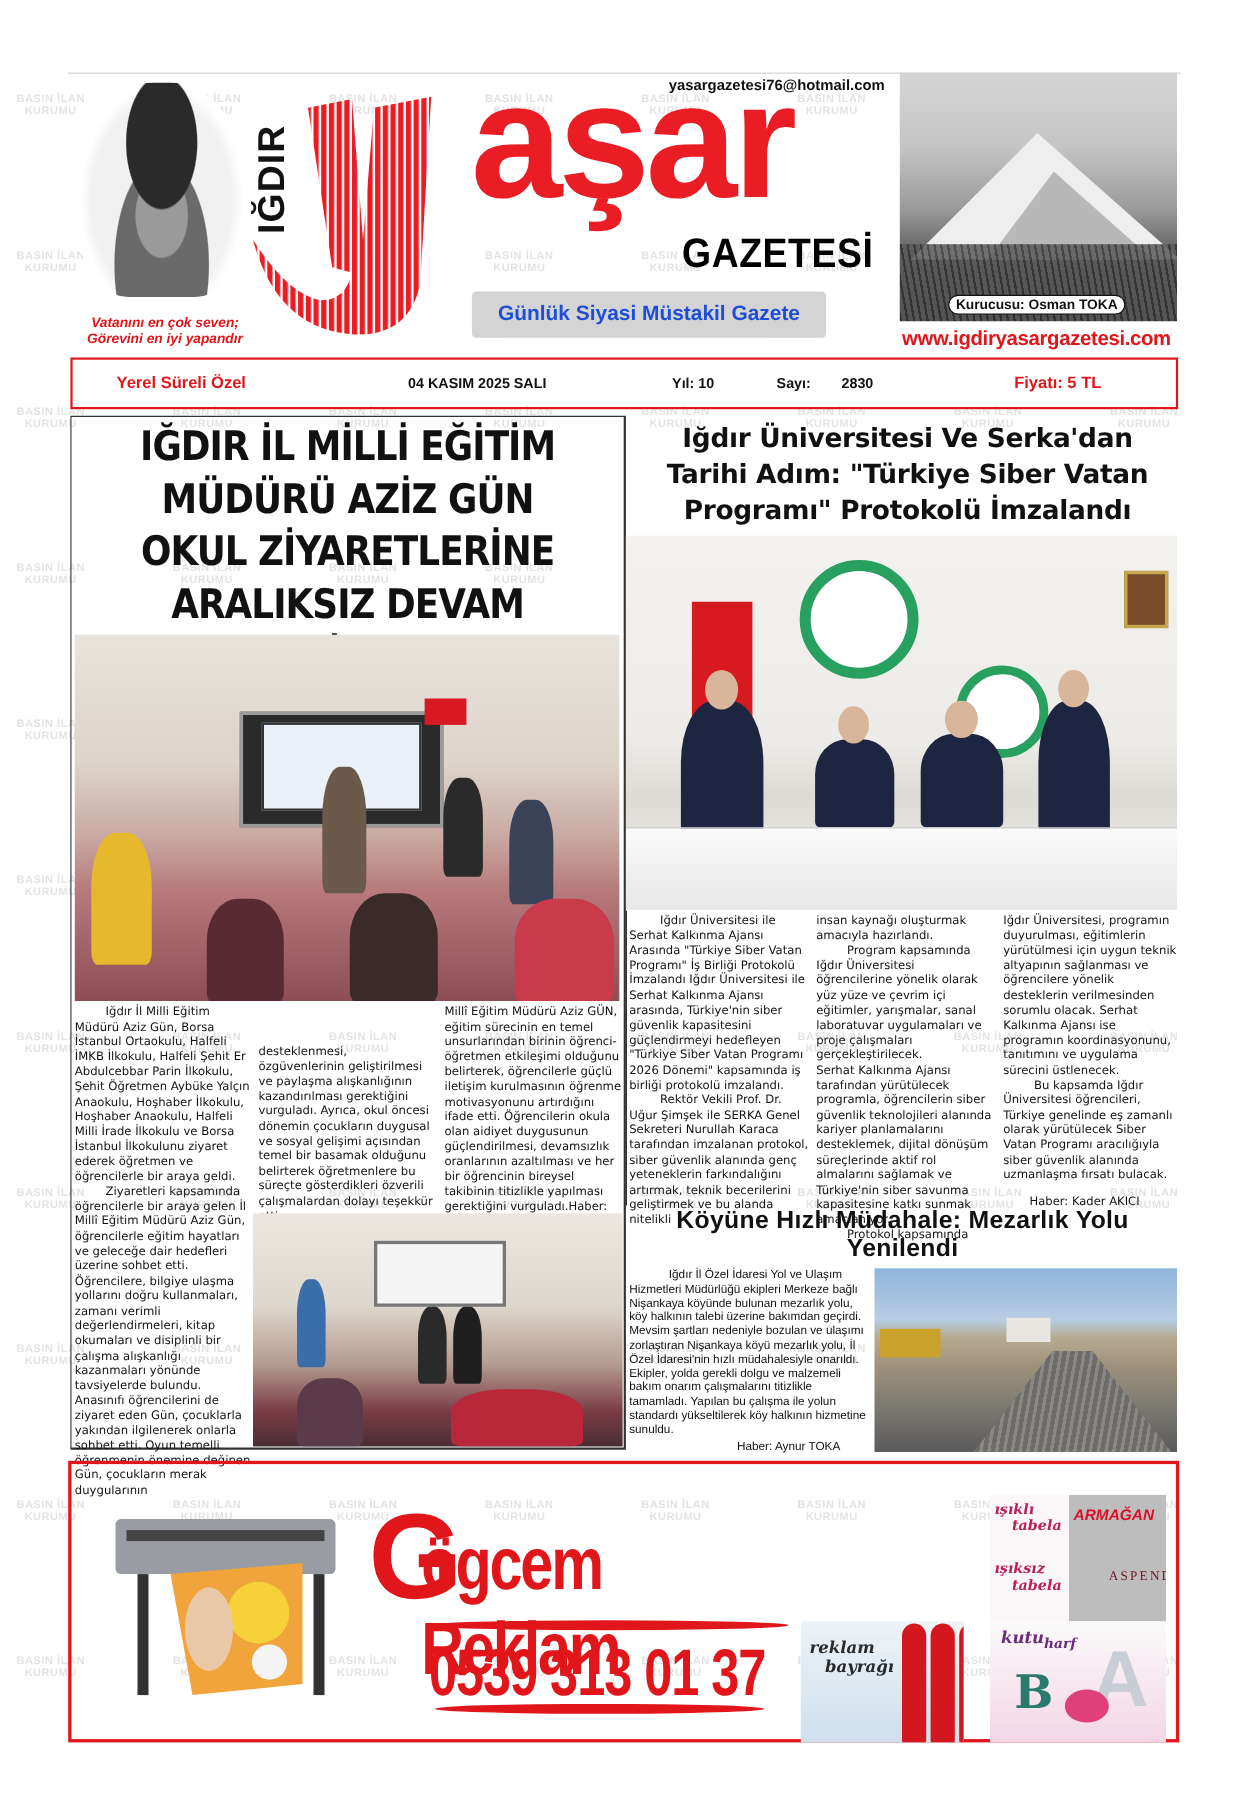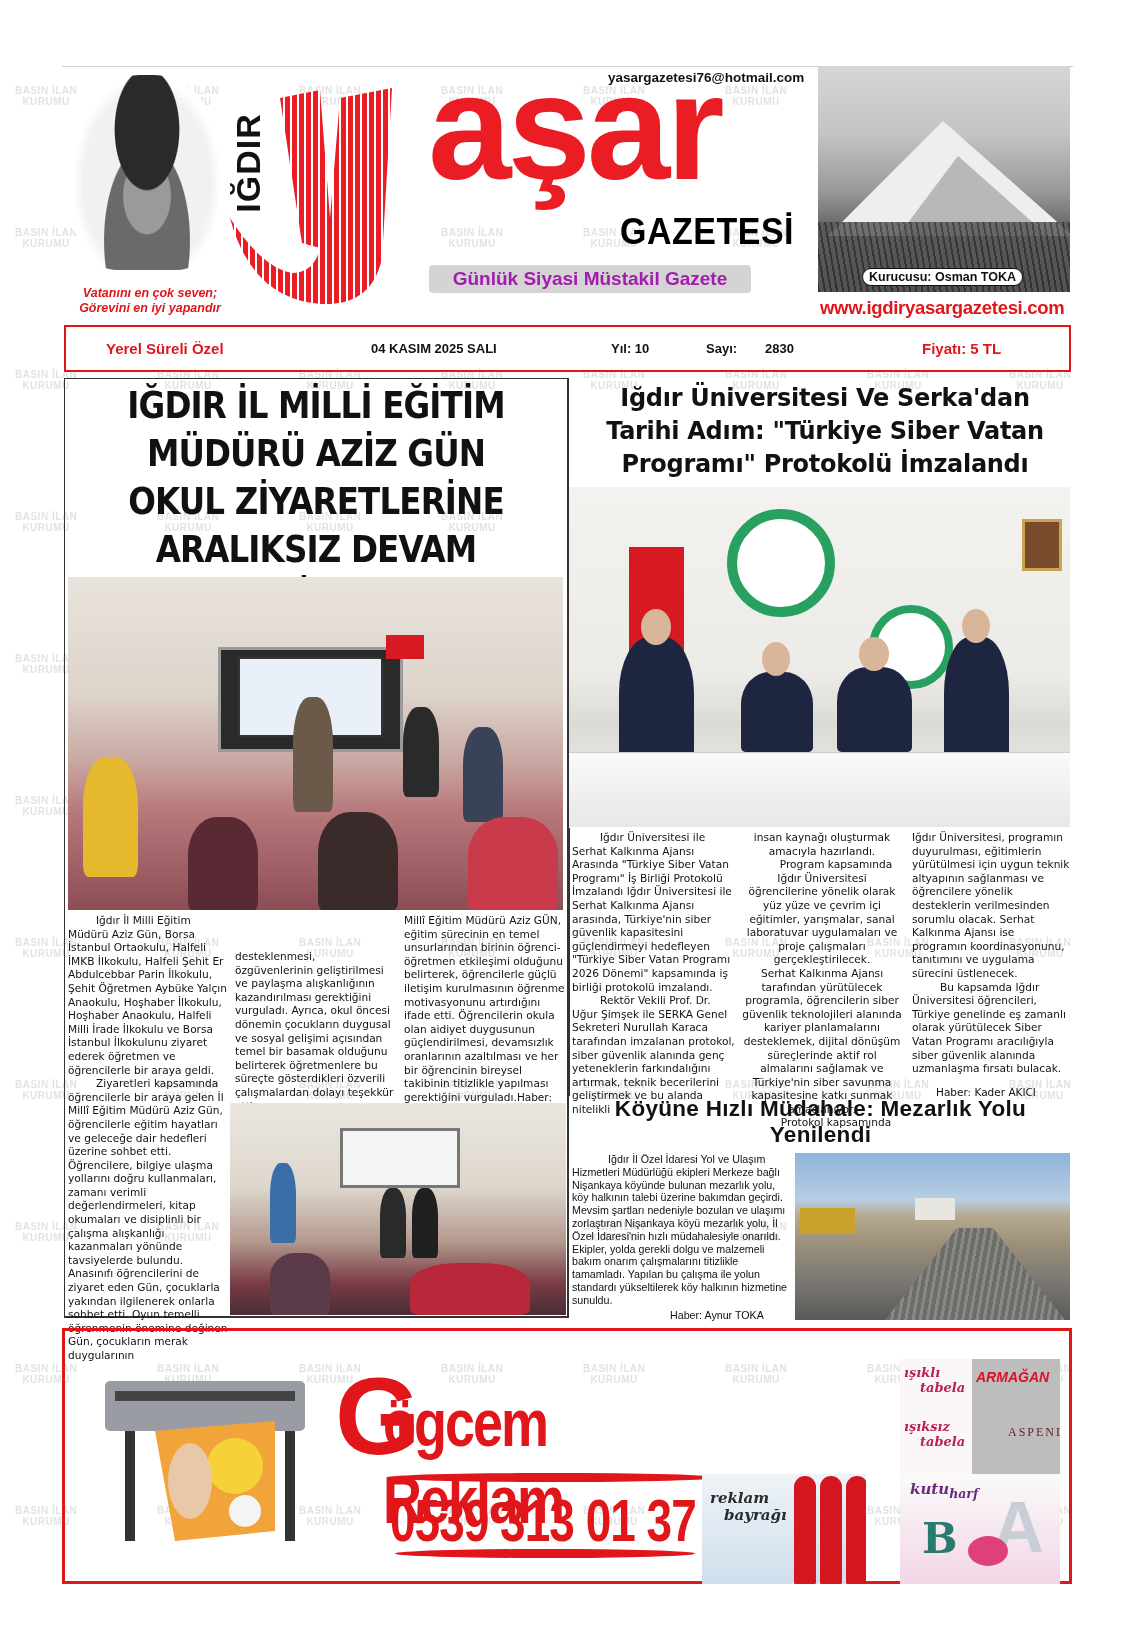--- a/index.html
+++ b/index.html
@@ -18,21 +18,21 @@
                 radial-gradient(ellipse at 50% 62%, #9a9a9a 0 22%, transparent 23%),
                 radial-gradient(ellipse at 50% 85%, #6a6a6a 0 40%, transparent 41%),
                 radial-gradient(ellipse at 50% 55%, #f1f1f1 0 60%, #ffffff 70%); }
   .motto { left: 70px; top: 286px; width: 160px; font-family: "Liberation Sans", sans-serif; font-style: italic; font-weight: bold; color: #e0161b; font-size: 12.5px; line-height: 15px; text-align: center; }
   .igdir-vert { left: 228px; top: 108px; width: 40px; height: 110px; }
   .igdir-vert span { position: absolute; left: 50%; top: 50%; transform: translate(-50%,-50%) rotate(-90deg); font-family: "Liberation Sans", sans-serif; font-weight: bold; font-size: 34px; color: #111; white-space: nowrap; letter-spacing: 1px; }
   .y-glyph { left: 222px; top: 68px; width: 230px; height: 240px; }
   .logo-asar { left: 428px; top: 52px; font-family: "Liberation Sans", sans-serif; font-weight: bold; color: #ea1c24; font-size: 150px; line-height: 150px; letter-spacing: -4px; }
   .email { left: 608px; top: 70px; font-family: "Liberation Sans", sans-serif; font-weight: bold; font-size: 13.5px; color: #111; }
   .gazetesi { left: 620px; top: 210px; font-family: "Liberation Sans", sans-serif; font-weight: bold; font-size: 34px; color: #000; letter-spacing: 0.5px; transform: scaleY(1.1); transform-origin: top left; }
-  .slogan { left: 429px; top: 265px; width: 322px; height: 28px; background: #d4d4d4; border-radius: 4px; color: #a21caf; font-family: "Liberation Sans", sans-serif; font-weight: bold; font-size: 19px; display: flex; align-items: center; justify-content: center; }
+  .slogan { left: 429px; top: 265px; width: 322px; height: 42px; background: #d4d4d4; border-radius: 4px; color: #1d4ed8; font-family: "Liberation Sans", sans-serif; font-weight: bold; font-size: 19px; display: flex; align-items: center; justify-content: center; }
   .mountain { left: 818px; top: 66px; width: 252px; height: 226px; overflow: hidden;
     background: linear-gradient(180deg, #d6d6d6 0%, #c4c4c4 30%, #9a9a9a 55%, #4a4a4a 80%, #2b2b2b 100%); }
   .mountain .peak { position: absolute; left: 10px; top: 55px; width: 0; height: 0; border-left: 115px solid transparent; border-right: 130px solid transparent; border-bottom: 115px solid #eeeeee; }
   .mountain .shade { position: absolute; left: 80px; top: 90px; width: 0; height: 0; border-left: 60px solid transparent; border-right: 90px solid transparent; border-bottom: 80px solid #b8b8b8; }
   .mountain .trees { position: absolute; left: 0; bottom: 0; width: 100%; height: 70px; background: repeating-linear-gradient(80deg, #333 0 2px, #5a5a5a 2px 6px); opacity: .85; }
   .founder { position: absolute; left: 44px; top: 202px; background: #fff; border: 1.5px solid #111; border-radius: 9px; padding: 1px 6px; font-family: "Liberation Sans", sans-serif; font-weight: bold; font-size: 12.5px; color: #111; }
   .website { left: 820px; top: 297px; font-family: "Liberation Sans", sans-serif; font-weight: bold; font-size: 18.5px; color: #e0161b; letter-spacing: -0.3px; }
 
   .info-bar { left: 64px; top: 325px; width: 1007px; height: 47px; border: 2.5px solid #e0161b; }
   .info-bar span { position: absolute; top: 14px; font-family: "Liberation Sans", sans-serif; font-weight: bold; font-size: 13px; color: #111; }
@@ -537,21 +537,21 @@
   <div class="head" style="left:393px; top:122px; width:28px; height:34px;"></div>
   <div class="table"></div>
 </div>
 
 <div class="abs right-divider" style="background:#333;"></div>
 
 <div class="abs col-text" style="left:572px; top:831px; width:163px;">
   <p><span class="indent"></span><span>Iğdır Üniversitesi ile Serhat Kalkınma Ajansı Arasında "Türkiye Siber Vatan Programı" İş Birliği Protokolü İmzalandı Iğdır Üniversitesi ile Serhat Kalkınma Ajansı arasında, Türkiye'nin siber güvenlik kapasitesini güçlendirmeyi hedefleyen "Türkiye Siber Vatan Programı 2026 Dönemi" kapsamında iş birliği protokolü imzalandı.</span></p>
   <p><span class="indent"></span><span>Rektör Vekili Prof. Dr. Uğur Şimşek ile SERKA Genel Sekreteri Nurullah Karaca tarafından imzalanan protokol, siber güvenlik alanında genç yeteneklerin farkındalığını artırmak, teknik becerilerini geliştirmek ve bu alanda nitelikli</span></p>
 </div>
-<div class="abs col-text" style="left:742px; top:831px; width:160px;text-align:center;">
+<div class="abs col-text" style="left:742px; top:831px; width:160px;">
   <p>insan kaynağı oluşturmak amacıyla hazırlandı.</p>
   <p><span class="indent"></span><span>Program kapsamında Iğdır Üniversitesi öğrencilerine yönelik olarak yüz yüze ve çevrim içi eğitimler, yarışmalar, sanal laboratuvar uygulamaları ve proje çalışmaları gerçekleştirilecek.</span></p>
   <p>Serhat Kalkınma Ajansı tarafından yürütülecek programla, öğrencilerin siber güvenlik teknolojileri alanında kariyer planlamalarını desteklemek, dijital dönüşüm süreçlerinde aktif rol almalarını sağlamak ve Türkiye'nin siber savunma kapasitesine katkı sunmak amaçlanıyor.</p>
   <p><span class="indent"></span><span>Protokol kapsamında</span></p>
 </div>
 <div class="abs col-text" style="left:912px; top:831px; width:158px;">
   <p>Iğdır Üniversitesi, programın duyurulması, eğitimlerin yürütülmesi için uygun teknik altyapının sağlanması ve öğrencilere yönelik desteklerin verilmesinden sorumlu olacak. Serhat Kalkınma Ajansı ise programın koordinasyonunu, tanıtımını ve uygulama sürecini üstlenecek.</p>
   <p><span class="indent"></span><span>Bu kapsamda Iğdır Üniversitesi öğrencileri, Türkiye genelinde eş zamanlı olarak yürütülecek Siber Vatan Programı aracılığıyla siber güvenlik alanında uzmanlaşma fırsatı bulacak.</span></p>
   <p class="byline" style="margin-top:10px; padding-left:24px;">Haber: Kader AKICI</p>
 </div>
@@ -593,21 +593,21 @@
         <div>ışıklı</div>
         <div style="padding-left:16px;">tabela</div>
       </div>
     <div class="t" style="left:4px; top:60px; color:#b8205a; font-size:13px; line-height:15px;">
         <div>ışıksız</div>
         <div style="padding-left:16px;">tabela</div>
       </div>
     <div style="position:absolute; left:76px; top:10px; font-family:'Liberation Sans',sans-serif; font-weight:bold; font-style:italic; font-size:14px; color:#d9102a;">ARMAĞAN</div>
     <div style="position:absolute; left:76px; top:66px; font-family:'Liberation Serif',serif; font-size:12px; color:#6b1a22; letter-spacing:2px;margin-left:32px;">ASPENDOS</div>
   </div>
-  <div class="tile" style="left:637px; top:143px; width:164px; height:110px; background:linear-gradient(180deg,#eef3f7,#cfdfec);">
+  <div class="tile" style="left:663px; top:143px; width:148px; height:110px; background:linear-gradient(180deg,#eef3f7,#cfdfec);">
     <div class="t" style="left:8px; top:16px; color:#2a2a2a; font-size:15px; line-height:17px;">
         <div>reklam</div>
         <div style="padding-left:14px;">bayrağı</div>
       </div>
     <div style="position:absolute; left:92px; top:2px; width:22px; height:108px; background:#d4161e; border-radius:14px 14px 2px 2px;"></div>
     <div style="position:absolute; left:118px; top:2px; width:22px; height:108px; background:#d4161e; border-radius:14px 14px 2px 2px;"></div>
     <div style="position:absolute; left:144px; top:2px; width:22px; height:108px; background:#d4161e; border-radius:14px 14px 2px 2px;"></div>
   </div>
   <div class="tile" style="left:835px; top:143px; width:160px; height:110px; background:linear-gradient(180deg,#fafafa,#f3d6e6);">
     <div class="t" style="left:10px; top:6px; color:#6b2a7a; font-size:15px;"><span>kutu</span><sub>harf</sub></div>

